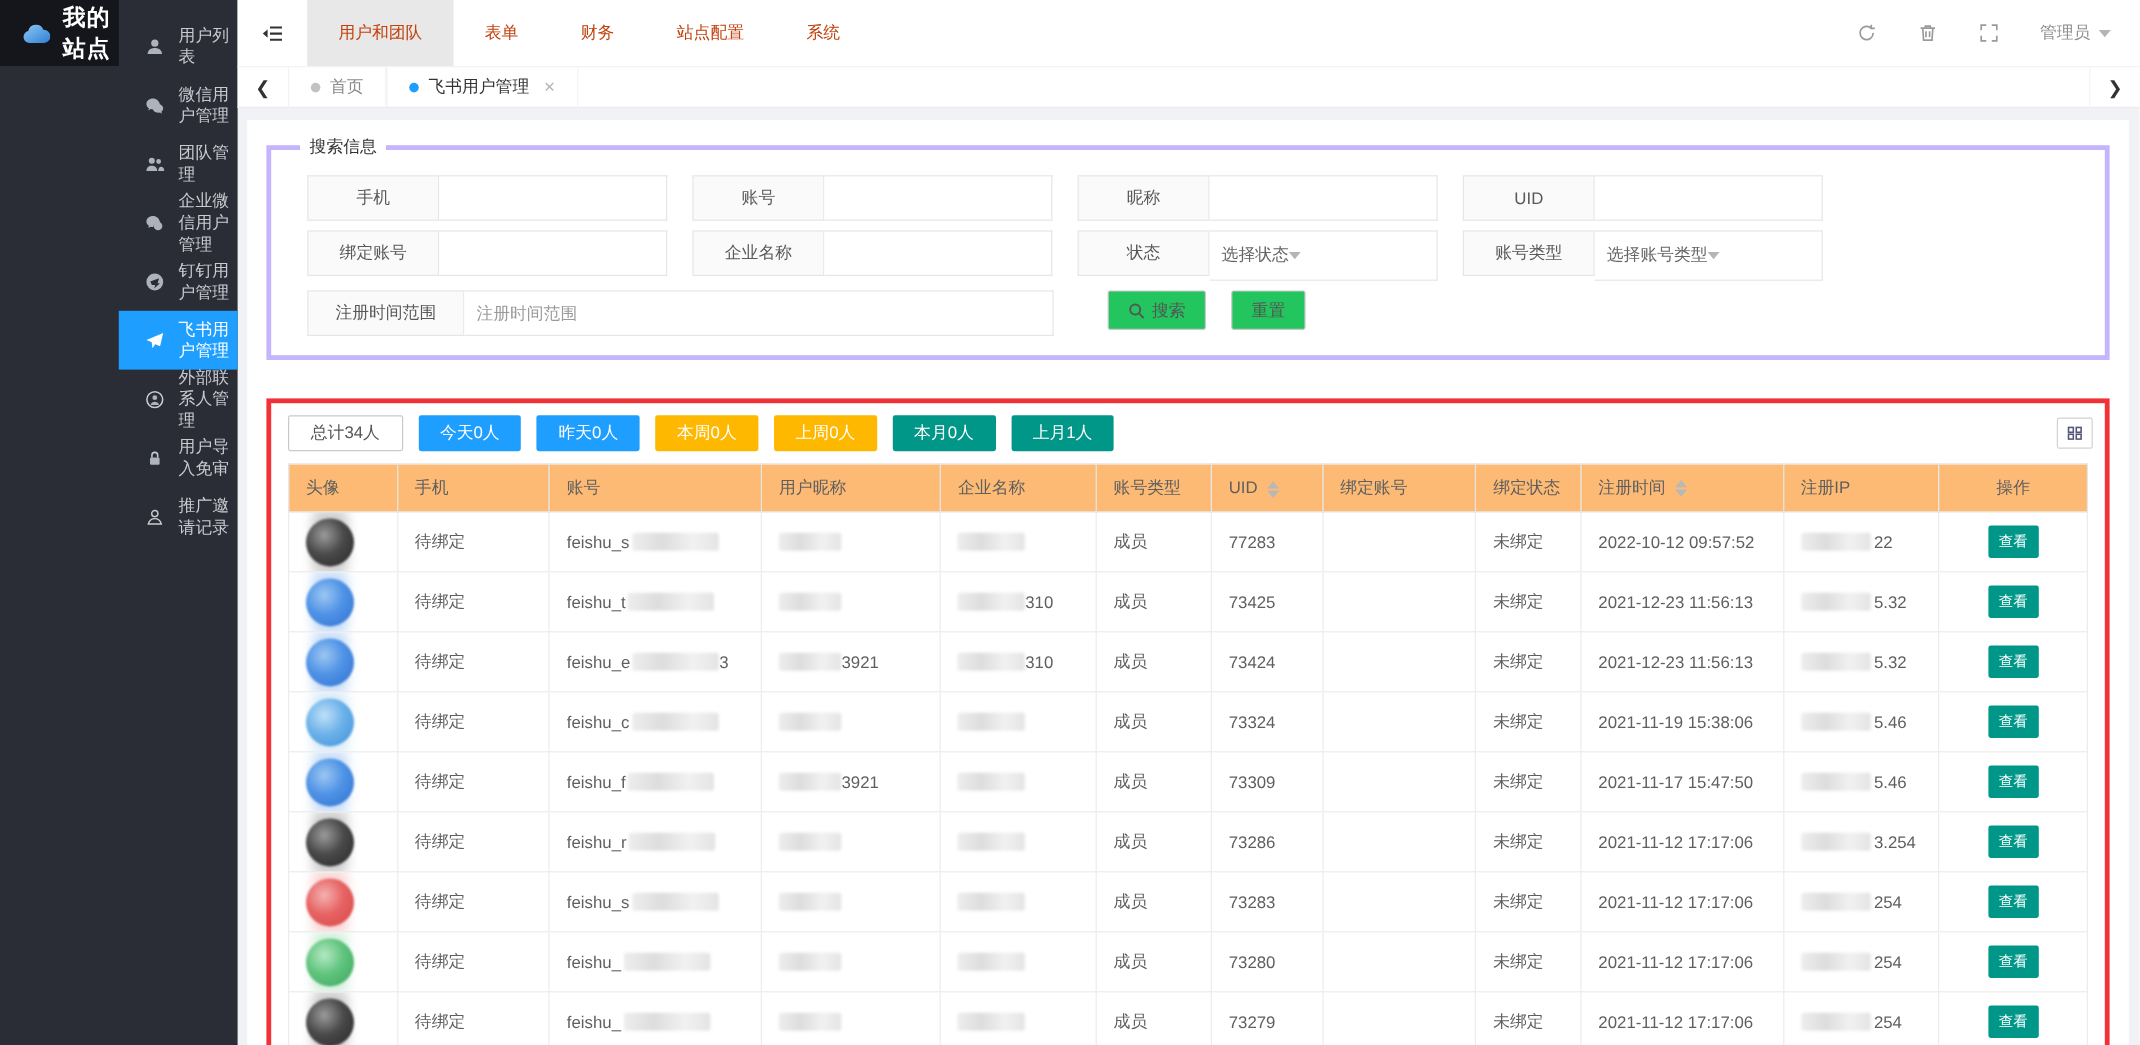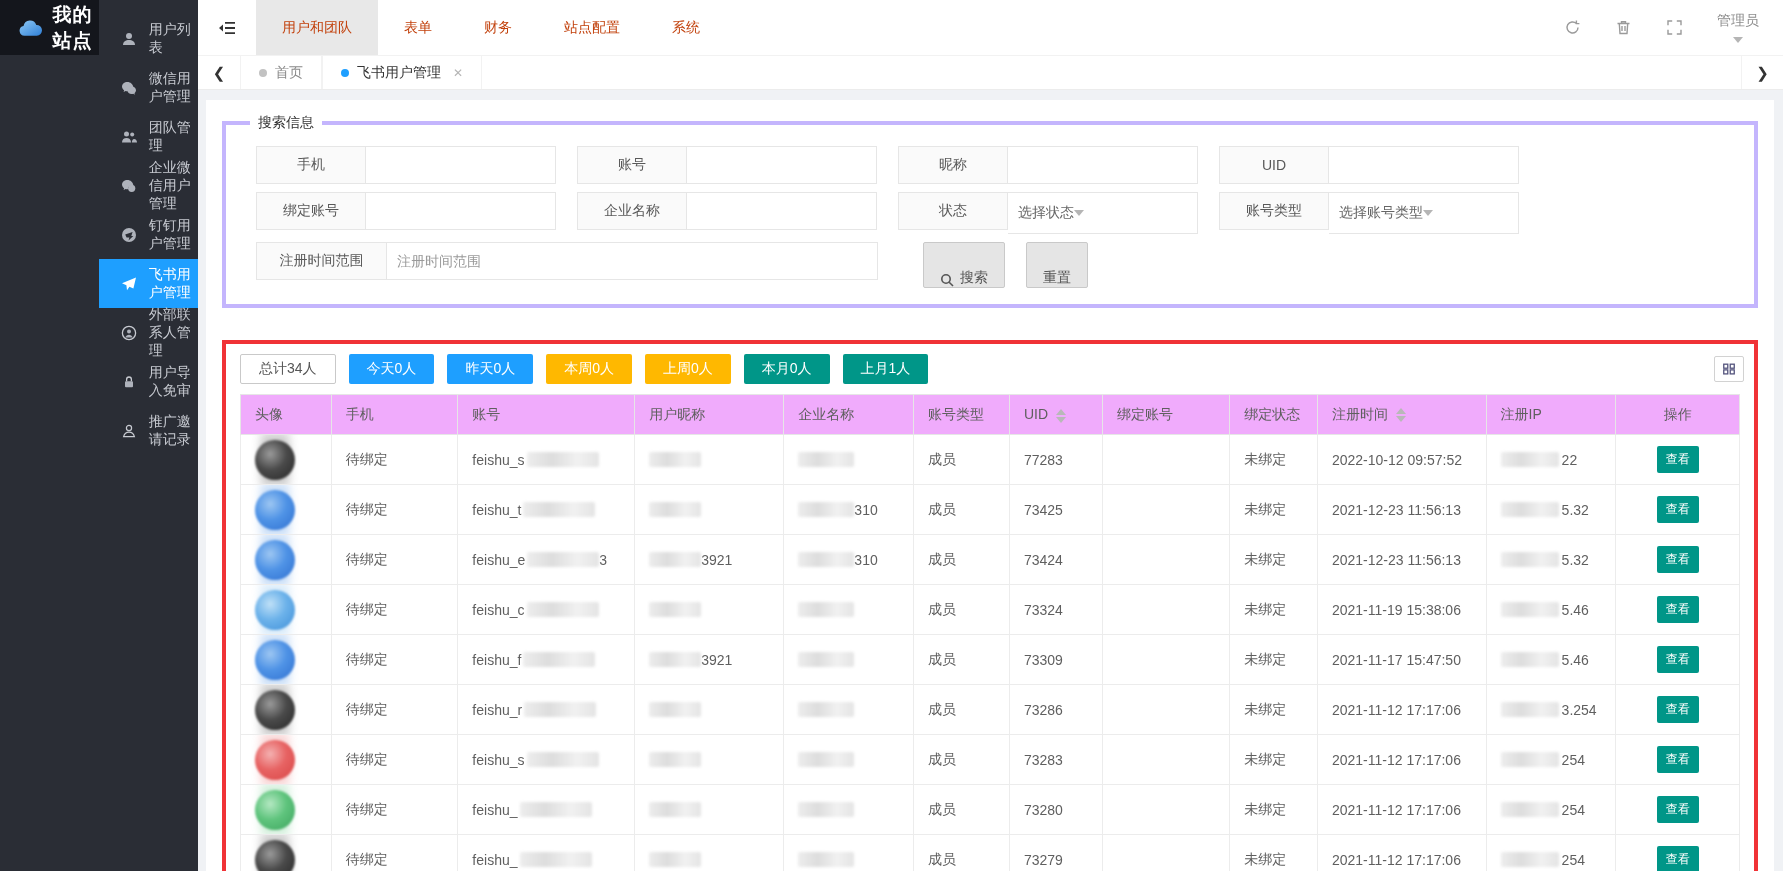--- a/index.html
+++ b/index.html
@@ -21,21 +21,21 @@
   
   .main { flex:1; display:flex; flex-direction:column; min-width:0; }
   .navbar { height:55px; background:#fff; display:flex; align-items:center; flex-shrink:0; }
   .nav-shrink { width:58px; display:flex; justify-content:center; cursor:pointer; }
   .nav-shrink svg { width:18px; height:18px; fill:#333; }
   .nav-items { display:flex; height:55px; }
   .nav-item { padding:0 26px; display:flex; align-items:center; cursor:pointer; color:#c2410c; }
   .nav-item.active { background:#e8e8e8; }
   .nav-right { margin-left:auto; display:flex; align-items:center; gap:34px; padding-right:24px; color:#8d8d8d; }
   .nav-right svg { width:17px; height:17px; stroke:#9a9a9a; fill:none; stroke-width:1.4; cursor:pointer; }
-  .admin { display:flex; align-items:center; gap:7px; color:#8d8d8d; cursor:pointer;flex-direction:column; }
+  .admin { display:flex; align-items:center; gap:7px; color:#8d8d8d; cursor:pointer; }
   .caret-down { width:0; height:0; border-left:5px solid transparent; border-right:5px solid transparent; border-top:6px solid #b5b5b5; }
 
   .tabbar { height:35px; background:#fff; border-top:1px solid #f2f2f2; border-bottom:1px solid #ececec; display:flex; align-items:stretch; position:relative; flex-shrink:0; }
   .tab-chevron { width:42px; display:flex; align-items:center; justify-content:center; color:#333; font-size:15px; cursor:pointer; }
   .tab-chevron.right { position:absolute; right:0; top:0; bottom:0; border-left:1px solid #f2f2f2; }
   .tab { display:flex; align-items:center; gap:8px; padding:0 18px; border-left:1px solid #f2f2f2; border-right:1px solid #f2f2f2; cursor:pointer; color:#8a8a8a; }
   .tab .dot { width:8px; height:8px; border-radius:50%; background:#c2c2c2; }
   .tab.active { color:#333; }
   .tab.active .dot { background:#1E9FFF; }
   .tab .close { color:#b5b5b5; font-size:12px; margin-left:4px; }
@@ -48,37 +48,37 @@
   fieldset.search legend { margin-left:-6px; padding:0 8px; color:#333; }
   .form-row { display:flex; margin-bottom:8px; }
   .fgroup { display:flex; width:300px; margin-right:21px; }
   .fgroup .flabel { width:110px; height:38px; background:#fafafa; border:1px solid #e6e6e6; display:flex; align-items:center; justify-content:center; color:#595959; flex-shrink:0; }
   .fgroup .finput { width:190px; height:38px; border:1px solid #e6e6e6; border-left:none; background:#fff; padding:0 10px; font-size:14px; color:#333; outline:none; }
   .fgroup .fselect { width:190px; height:42px; border:1px solid #e6e6e6; border-left:none; background:#fff; padding:0 10px; display:flex; align-items:center; justify-content:flex-start; color:#666; cursor:pointer; }
   .fgroup.range { width:622px; margin-right:45px; }
   .fgroup.range .flabel { width:131px; }
   .fgroup.range .finput { width:491px; }
   .finput::placeholder { color:#9a9a9a; }
-  .btn { height:46px; background:#e5e5e5; border:1px solid #c9c9c9; border-radius:2px; color:#555; font-size:14px; cursor:pointer; display:inline-flex; align-items:flex-end; gap:6px; padding:0 16px; }
+  .btn { height:33px; background:#22c55e; border:1px solid #c9c9c9; border-radius:2px; color:#555; font-size:14px; cursor:pointer; display:inline-flex; align-items:center; gap:6px; padding:0 16px; }
   .btn + .btn { margin-left:21px; }
   .btn svg { width:14px; height:14px; stroke:#555; fill:none; stroke-width:1.6; }
 
   
   .red-annotation { margin-top:32px; border:4px solid #f03236; padding:10px 14px 0 14px; position:relative; }
   .badges { display:flex; gap:13px; align-items:center; }
   .badge { height:30px; display:inline-flex; align-items:center; padding:0 18px; border-radius:2px; font-size:14px; color:#fff; cursor:pointer; }
   .badge.default { background:#fff; border:1px solid #c9c9c9; color:#555; }
   .badge.blue { background:#1E9FFF; }
   .badge.orange { background:#FFB800; }
   .badge.green { background:#009688; }
   .col-tool { position:absolute; right:10px; top:12px; width:30px; height:26px; background:#fff; border:1px solid #d2d2d2; border-radius:2px; display:flex; align-items:center; justify-content:center; cursor:pointer; }
   .col-tool svg { width:14px; height:14px; stroke:#55557e; fill:none; stroke-width:1.5; }
 
   table.grid { width:100%; border-collapse:collapse; table-layout:fixed; margin-top:10px; }
-  table.grid th { background:#f0abfc; height:40px; font-weight:normal; color:#5f5f5f; text-align:left; padding-left:14px; border:1px solid #e6e6e6; }
+  table.grid th { background:#fdba74; height:40px; font-weight:normal; color:#5f5f5f; text-align:left; padding-left:14px; border:1px solid #e6e6e6; }
   table.grid td { height:50px; color:#5f5f5f; padding-left:14px; border:1px solid #ececec; background:#fff; overflow:hidden; }
   table.grid th.c-action, table.grid td.c-action { text-align:center; padding-left:0; }
   .sort { display:inline-flex; flex-direction:column; gap:2px; margin-left:8px; vertical-align:middle; cursor:pointer; }
   .sort i { display:block; width:0; height:0; border-left:5px solid transparent; border-right:5px solid transparent; }
   .sort .up { border-bottom:6px solid #b8b8b8; }
   .sort .dn { border-top:6px solid #b8b8b8; }
 
   .avatar-wrap { position:relative; width:40px; height:40px; }
   .avatar { position:relative; width:40px; height:40px; border-radius:50%; z-index:1; filter:blur(1px); }
   .smear { position:absolute; left:6px; width:28px; top:-16px; bottom:-16px; opacity:.45; filter:blur(5px); z-index:0; }

